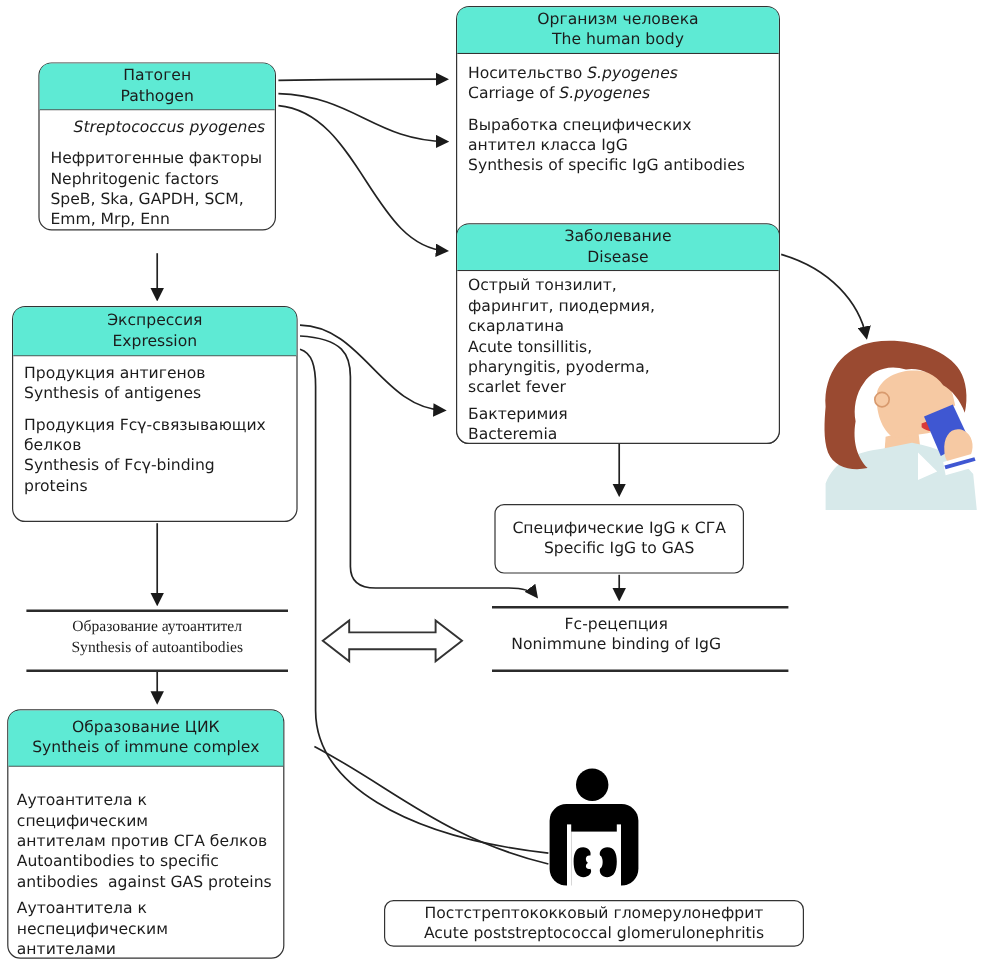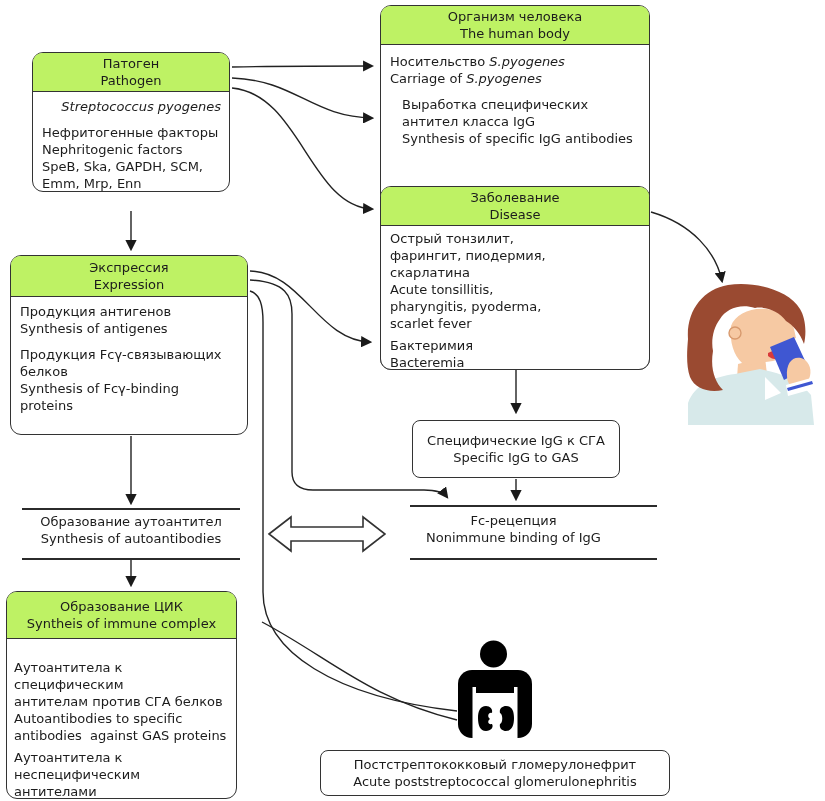--- a/index.html
+++ b/index.html
@@ -4,21 +4,21 @@
 <style>
   html,body{margin:0;padding:0;background:#fff;}
   #stage{
     position:relative;width:825px;height:801px;background:#ffffff;overflow:hidden;
     font-family:"DejaVu Sans","Liberation Sans",sans-serif;
     font-size:13px;line-height:17px;color:#1c1c1c;
   }
   .box{position:absolute;background:#fff;border:1.5px solid #333;border-radius:11px;box-sizing:border-box;}
   .box.square{border-radius:8px;}
   .box-header{
-    background:#bef264;border-bottom:1.5px solid #333;
+    background:#5eead4;border-bottom:1.5px solid #333;
     border-radius:9px 9px 0 0;text-align:center;padding:2px 2px;
     white-space:pre-wrap;
   }
   .box-body{padding:6px 8px 0 9px;}
   .pre{white-space:pre-wrap;}
   .para{white-space:pre-wrap;margin:0 0 9px 0;}
   .italic{font-style:italic;text-align:right;}
   .center-label{position:absolute;text-align:center;white-space:pre-wrap;}
   .flex-center{display:flex;align-items:center;justify-content:center;text-align:center;}
   svg{display:block;}
@@ -42,21 +42,21 @@
   </div>
 
   <div class="box" style="left:380px;top:5px;width:270px;height:365px;">
     <div class="box-header">Организм человека
 The human body</div>
     <div class="box-body" style="padding-top:8px;">
       <div>
         <div><span>Носительство </span><span class="italic">S.pyogenes</span></div>
         <div><span>Carriage of </span><span class="italic">S.pyogenes</span></div>
       </div>
-      <div class="pre" style="margin-top:9px;margin-left:12px;">Выработка специфических
+      <div class="pre" style="margin-top:9px;">Выработка специфических
 антител класса IgG
 Synthesis of specific IgG antibodies</div>
     </div>
   </div>
 
   <div class="box" style="left:380px;top:186px;width:270px;height:184px;">
     <div class="box-header">Заболевание
 Disease</div>
     <div class="box-body" style="padding-top:4px;">
       <div class="para" style="margin-bottom:5px;">Острый тонзилит,
@@ -81,42 +81,42 @@
 Synthesis of Fcγ-binding
 proteins</div>
     </div>
   </div>
 
   <div class="box square flex-center" style="left:412px;top:420px;width:208px;height:58px;border-width:1.3px;">
     <div class="pre">Специфические IgG к СГА
 Specific IgG to GAS</div>
   </div>
 
-  <div class="center-label" style="left:22px;top:513px;width:218px;">Образование аутоантител
+  <div class="center-label" style="left:22px;top:513px;width:218px;font-family:Liberation Serif, serif;">Образование аутоантител
 Synthesis of autoantibodies</div>
 
   <div class="center-label" style="left:390px;top:512px;width:247px;">Fc-рецепция
 Nonimmune binding of IgG</div>
 
   <div class="box" style="left:6px;top:591px;width:231px;height:208px;">
     <div class="box-header" style="padding:6px 2px;">Образование ЦИК
 Syntheis of immune complex</div>
     <div class="box-body" style="padding:4px 4px 0 7px;">
       <div class="para" style="margin-bottom:5px;margin-top:16px;">Аутоантитела к специфическим
 антителам против СГА белков
 Autoantibodies to specific
 antibodies  against GAS proteins</div>
       <div class="pre">Аутоантитела к неспецифическим
 антителами
 Autoantibodies to non-specific
 antibodies</div>
     </div>
   </div>
 
-  <div class="box square flex-center" style="left:320px;top:750px;width:350px;height:46px;border-width:1.3px;">
+  <div class="box square flex-center" style="left:320px;top:750px;width:350px;height:39px;border-width:1.3px;">
     <div class="pre">Постстрептококковый гломерулонефрит
 Acute poststreptococcal glomerulonephritis</div>
   </div>
 
   <svg class="layer" style="left:683px;top:281px;" width="136" height="144" viewBox="0 0 136 144" aria-hidden="true">
     <path d="M55 83 L82 76 L85 102 C 71 109 58 106 54 97 Z" fill="#f6c9a3"></path>
     <path d="M5 144 L5 122 C 12 103 30 96 52 93 L 77 88 C 99 92 117 100 128 114 L 131 144 Z" fill="#d7e9ea"></path>
     <path d="M82 96 L 98 112 L 82 119 Z" fill="#ffffff"></path>
     <path d="M48 45 C 52 33 68 26 84 28 C 98 30 108 38 111 48 L 113 57 L 104 60 C 106 70 100 78 90 80 L 62 84 C 52 78 46 62 48 45 Z" fill="#f6c9a3"></path>
     <path d="M85 72 C 92 68 100 69 104 74 C 99 80 89 79 85 75 Z" fill="#d93a3a"></path>

